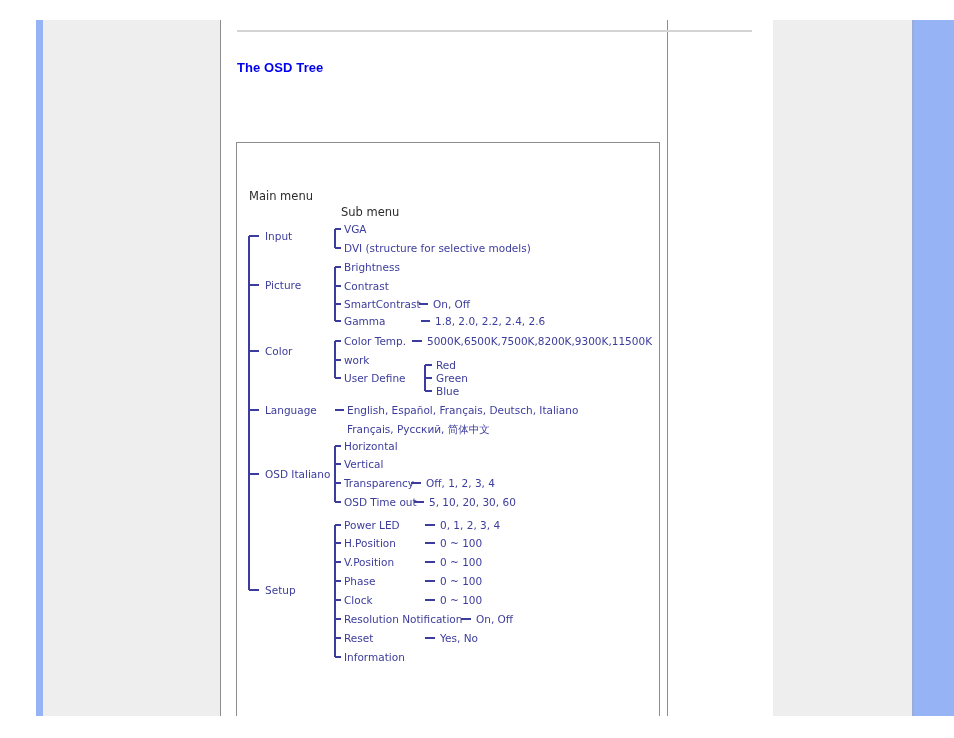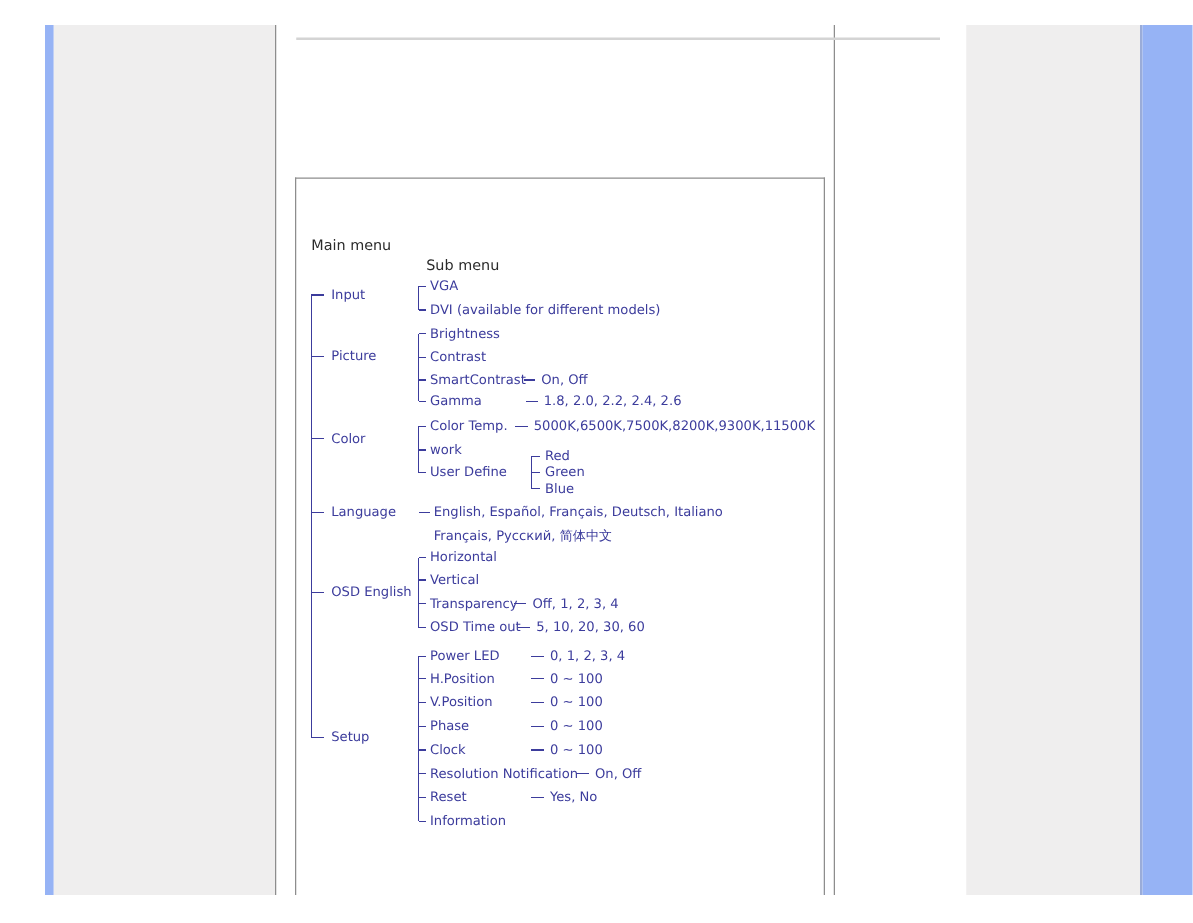--- a/index.html
+++ b/index.html
@@ -141,20 +141,21 @@
   <div class="left-grey-panel"></div>
   <div class="content-column"></div>
   <div class="right-white-gap"></div>
   <div class="right-grey-panel"></div>
   <div class="right-thin-line"></div>
   <div class="right-blue-bar"></div>
 </div>
 
 <div class="article">
   <div class="top-rule"></div>
+  <h1 class="page-title">The OSD Tree</h1>
 </div>
 
 <div class="osd-box">
   <div class="tree-canvas">
     <svg class="tree-svg" width="424" height="574">
       <g stroke="#3c3c9c" stroke-width="1.1" fill="none" shape-rendering="crispEdges">
 
         <path d="M12 93 L12 447"></path>
 
         <path d="M12 93 L22 93"></path>
@@ -220,25 +221,25 @@
       </g>
     </svg>
 
     <div class="thead" style="left:12px; top:46px;">Main menu</div>
     <div class="thead" style="left:104px; top:46px;margin-top:16px;">Sub menu</div>
 
     <div class="tlabel" style="left:28px; top:87px;">Input</div>
     <div class="tlabel" style="left:28px; top:136px;">Picture</div>
     <div class="tlabel" style="left:28px; top:202px;">Color</div>
     <div class="tlabel" style="left:28px; top:261px;">Language</div>
-    <div class="tlabel" style="left:28px; top:325px;">OSD English</div>
+    <div class="tlabel" style="left:28px; top:325px;">OSD Italiano</div>
     <div class="tlabel" style="left:28px; top:441px;">Setup</div>
 
     <div class="tlabel" style="left:107px; top:80px;">VGA</div>
-    <div class="tlabel" style="left:107px; top:99px;">DVI (available for different models)</div>
+    <div class="tlabel" style="left:107px; top:99px;">DVI (structure for selective models)</div>
 
     <div class="tlabel" style="left:107px; top:118px;">Brightness</div>
     <div class="tlabel" style="left:107px; top:137px;">Contrast</div>
     <div class="tlabel" style="left:107px; top:155px;">SmartContrast</div>
     <div class="tlabel" style="left:196px; top:155px;">On, Off</div>
     <div class="tlabel" style="left:107px; top:172px;">Gamma</div>
     <div class="tlabel" style="left:198px; top:172px;">1.8, 2.0, 2.2, 2.4, 2.6</div>
 
     <div class="tlabel" style="left:107px; top:192px;">Color Temp.</div>
     <div class="tlabel" style="left:190px; top:192px;">5000K,6500K,7500K,8200K,9300K,11500K</div>

